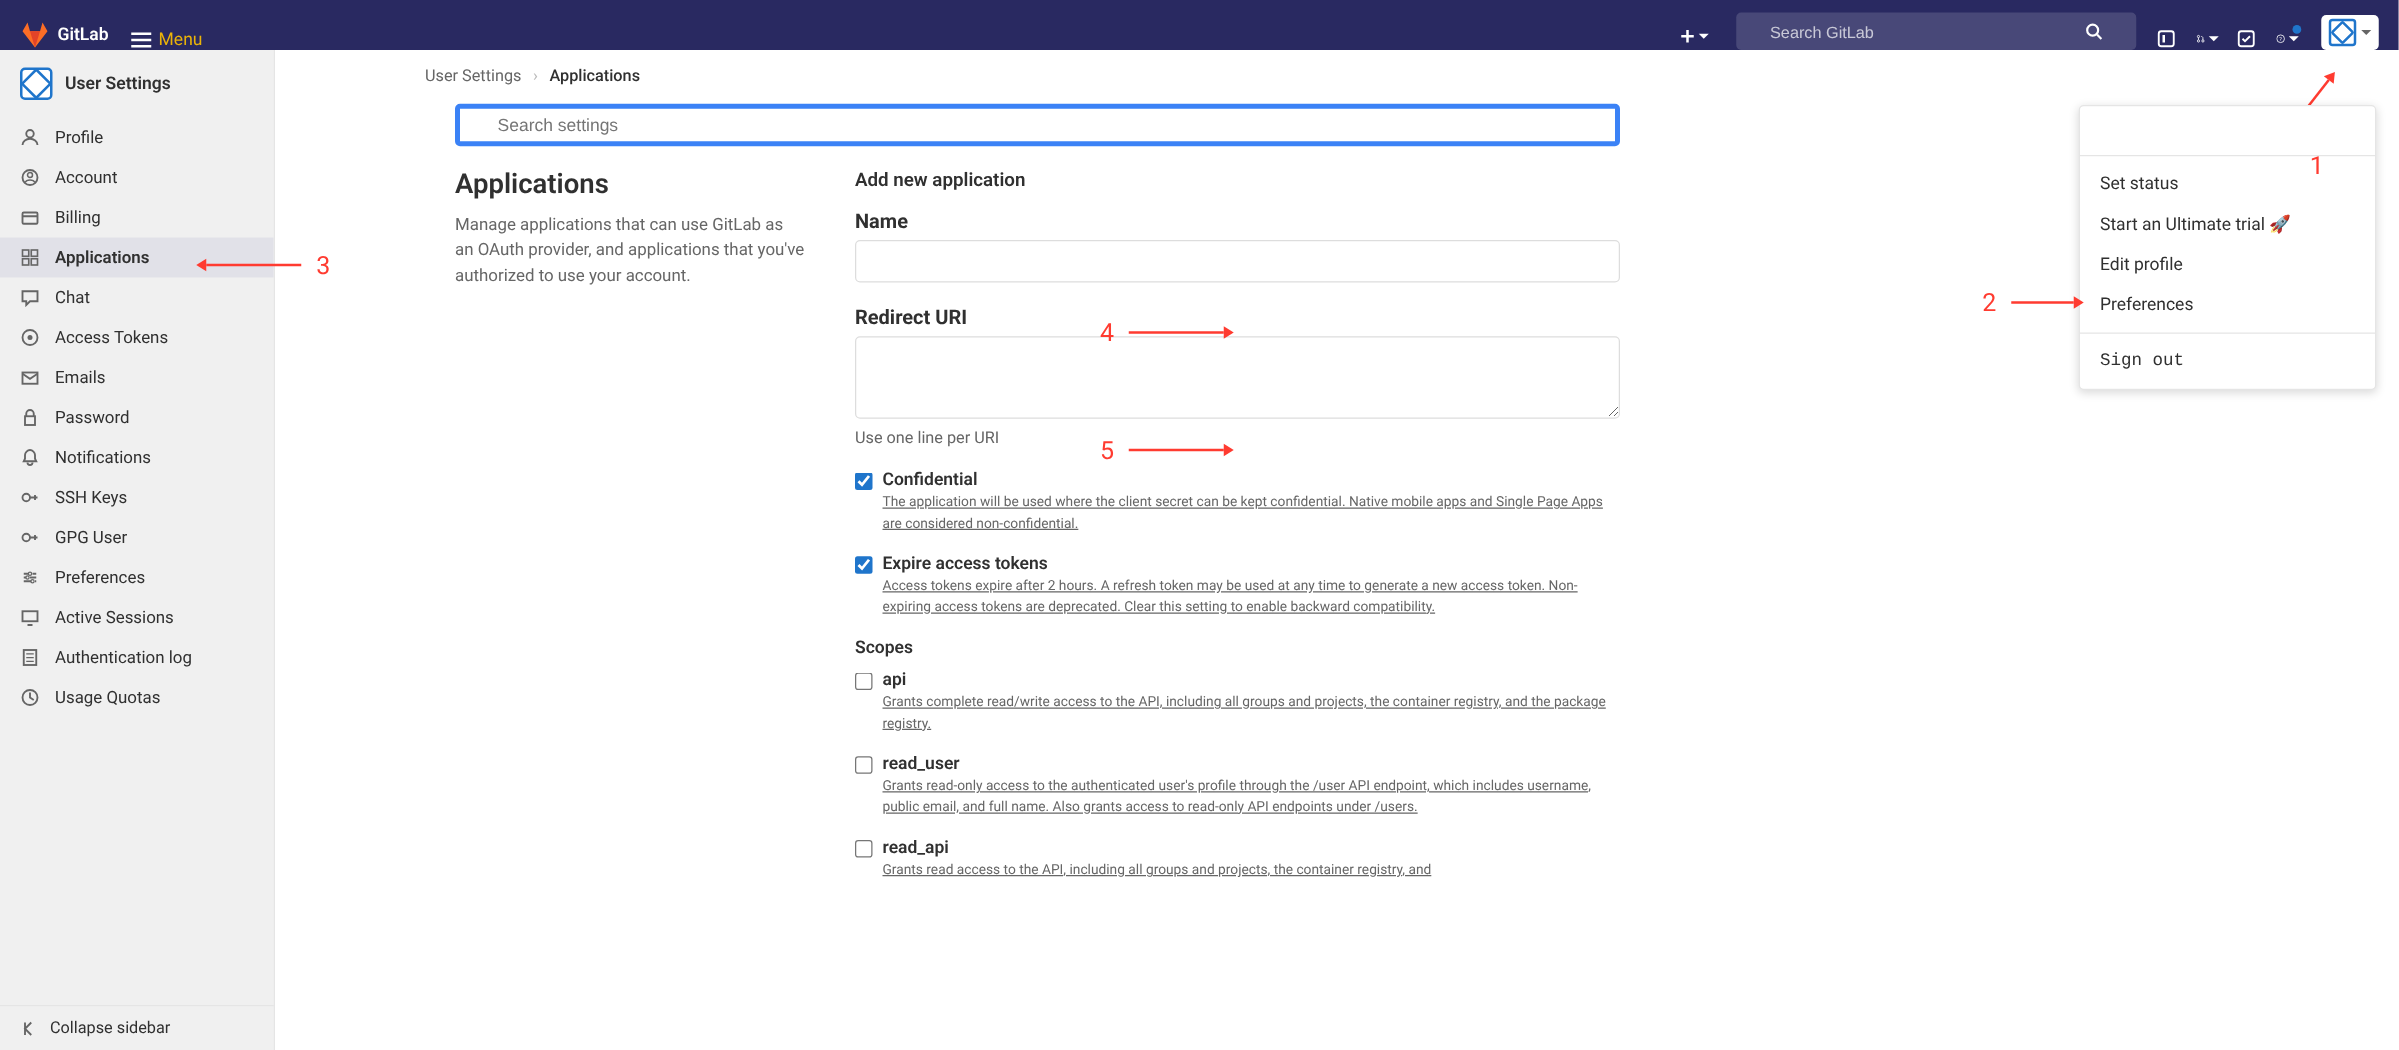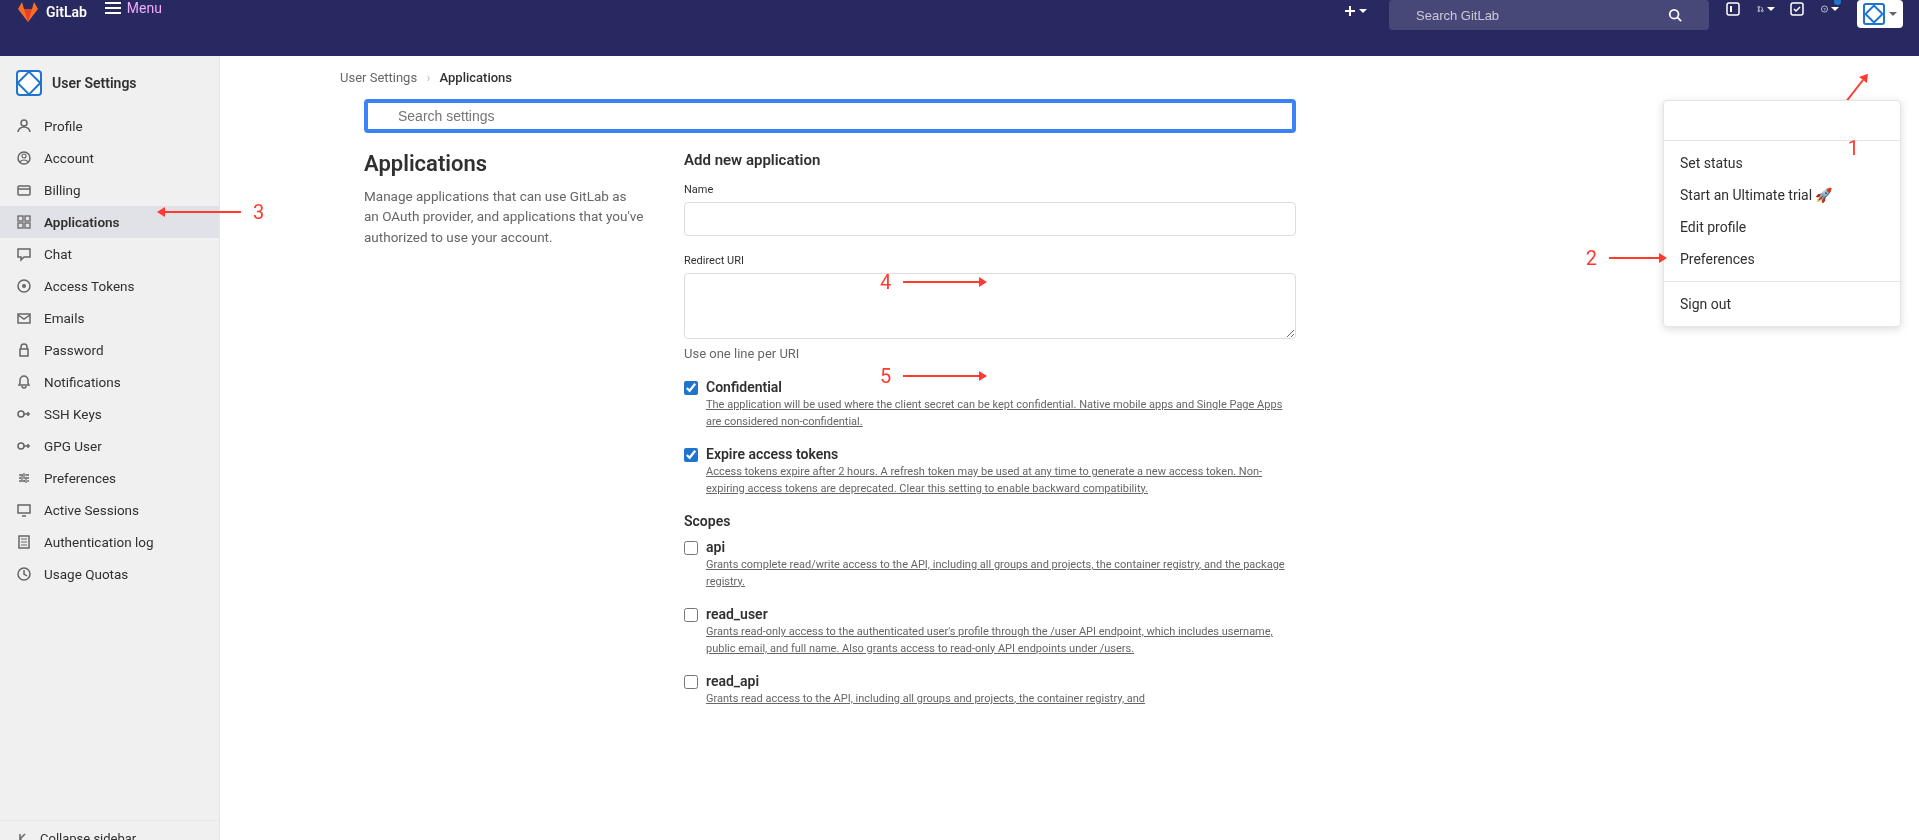--- a/index.html
+++ b/index.html
@@ -1,22 +1,22 @@
 <!DOCTYPE html>
 <html><head>
   <meta charset="utf-8">
   <style>
     * { box-sizing: border-box; margin: 0; padding: 0; }
     body { font-family: -apple-system, BlinkMacSystemFont, "Segoe UI", Roboto, sans-serif; font-size: 14px; color: #303030; background: #fff; }
     
     
-    .top-nav { background: #292961; height: 56px; display: flex; align-items: flex-start; padding: 0 16px; gap: 8px; }
+    .top-nav { background: #292961; height: 40px; display: flex; align-items: flex-end; padding: 0 16px; gap: 8px; }
     .logo { display: flex; align-items: center; gap: 6px; color: #fff; font-weight: 600; }
     .logo svg { width: 24px; height: 24px; }
-    .menu-btn { display: flex; align-items: center; gap: 6px; color: #f0abfc; margin-left: 10px; cursor: pointer; }
+    .menu-btn { display: flex; align-items: center; gap: 6px; color: #eab308; margin-left: 10px; cursor: pointer; }
     .hamburger { width: 16px; height: 16px; display: flex; flex-direction: column; justify-content: center; gap: 3px; }
     .hamburger span { background: #fff; height: 2px; width: 100%; }
     .top-spacer { flex: 1; }
     .plus-btn { color: #fff; display: flex; align-items: center; gap: 2px; padding: 4px 6px; cursor: pointer; }
     .search-box { background: rgba(255,255,255,0.15); border-radius: 4px; height: 30px; width: 320px; display: flex; align-items: center; padding: 0 27px; color: rgba(255,255,255,0.8); margin: 0 8px; }
     .search-box input { background: transparent; border: none; outline: none; color: #fff; flex: 1; font-size: 13px; }
     .search-box input::placeholder { color: rgba(255,255,255,0.7); }
     .nav-icons { display: flex; align-items: center; gap: 14px; }
     .nav-icon { color: #fff; width: 18px; height: 18px; cursor: pointer; position: relative; display: flex; align-items: center; }
     .nav-icon .badge-dot { width: 7px; height: 7px; background: #1f75cb; border-radius: 50%; position: absolute; top: -2px; right: -2px; }
@@ -47,35 +47,35 @@
     .search-wrap { position: relative; }
     .search-wrap .s-icon { position: absolute; left: 9px; top: 9px; color: #888; }
     
     .form-row { display: flex; gap: 40px; }
     .form-left { width: 280px; flex-shrink: 0; }
     .form-left h2 { font-size: 22px; font-weight: 600; margin-bottom: 10px; }
     .form-left p { color: #666; font-size: 13.5px; line-height: 1.5; }
     .form-right { flex: 1; }
     .form-right h3 { font-size: 15px; font-weight: 600; margin-bottom: 14px; }
     .form-group { margin-bottom: 18px; }
-    .form-group label.lbl { display: block; font-weight: 400; font-size: 11px; margin-bottom: 6px; }
+    .form-group label.lbl { display: block; font-weight: 700; font-size: 16px; margin-bottom: 6px; }
     .form-group input[type=text], .form-group textarea { width: 100%; border: 1px solid #ddd; border-radius: 4px; padding: 8px 10px; font-size: 14px; font-family: inherit; }
     .form-group textarea { height: 66px; resize: vertical; }
     .hint { font-size: 13px; color: #666; margin-top: 4px; }
     .checkbox-row { display: flex; align-items: flex-start; gap: 8px; margin-bottom: 16px; }
     .checkbox-row input[type=checkbox] { margin-top: 2px; accent-color: #1f75cb; width: 14px; height: 14px; }
     .checkbox-row .cb-content { flex: 1; }
     .checkbox-row .cb-label { font-weight: 600; font-size: 14px; }
     .checkbox-row .cb-desc { color: #666; font-size: 11px; line-height: 1.5; margin-top: 2px; text-decoration: underline; }
     .scopes-title { font-weight: 600; margin: 10px 0; }
     
     
     .dropdown { position: absolute; top: 44px; right: 18px; width: 238px; background: #fff; border: 1px solid #e5e5e5; border-radius: 4px; box-shadow: 0 2px 8px rgba(0,0,0,0.15); z-index: 100; }
     .dd-section { border-bottom: 1px solid #e5e5e5; padding: 6px 0; }
-    .dd-section:last-child { border-bottom: none; }
+    .dd-section:last-child { border-bottom: none; font-family: Liberation Mono, monospace; }
     .dd-item { padding: 8px 16px; cursor: pointer; font-size: 14px; display: flex; align-items: center; gap: 6px; }
     .dd-header { height: 40px; }
     
     
     .annotation { position: absolute; color: #ff3b30; font-size: 20px; display: flex; align-items: center; gap: 6px; z-index: 200; pointer-events: none; }
     .arrow-left { height: 2px; background: #ff3b30; position: relative; }
     .arrow-left::before { content:''; position: absolute; left: -8px; top: -4px; border-right: 8px solid #ff3b30; border-top: 5px solid transparent; border-bottom: 5px solid transparent; }
     .arrow-right { height: 2px; background: #ff3b30; position: relative; }
     .arrow-right::after { content:''; position: absolute; right: -8px; top: -4px; border-left: 8px solid #ff3b30; border-top: 5px solid transparent; border-bottom: 5px solid transparent; }
     .arrow-diag { position: absolute; width: 2px; background: #ff3b30; transform-origin: top center; }

